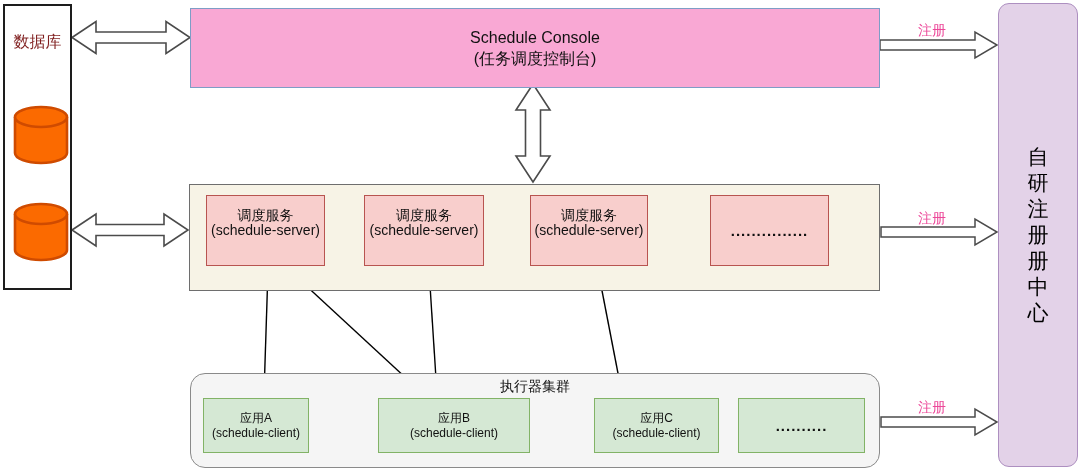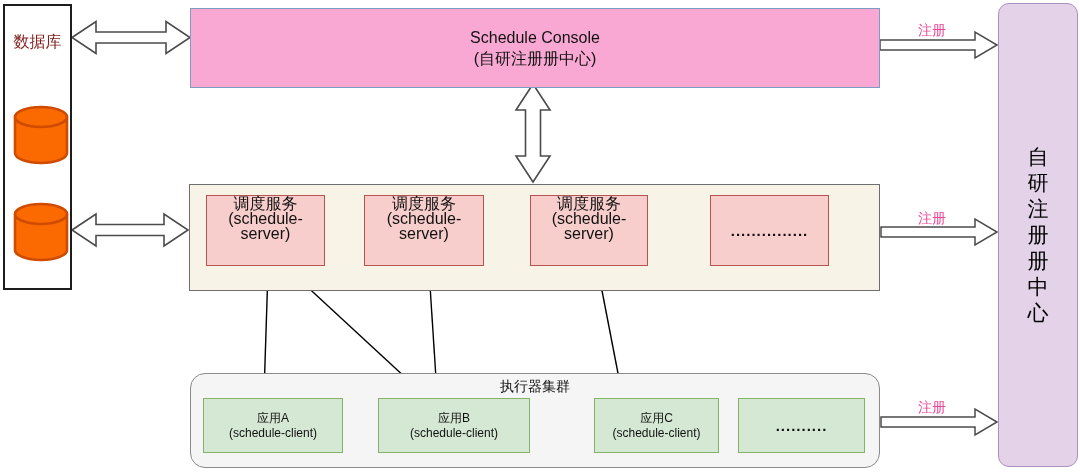--- a/index.html
+++ b/index.html
@@ -61,21 +61,22 @@
     background: #f7f3e6;
     border: 1.5px solid #6e6e6e;
   }
   .server-box {
     position: absolute;
     top: 195px;
     height: 71px;
     background: #f8cecc;
     border: 1.5px solid #b85450;
     text-align: center;
-    font-size: 16px; line-height: 15px;
+    font-size: 14px; line-height: 15px;
+    padding-top: 12px;
   }
   .server-1 { left: 206px; width: 119px; }
   .server-2 { left: 364px; width: 120px; }
   .server-3 { left: 530px; width: 118px; }
   .server-dots {
     left: 710px; width: 119px;
     display: flex; align-items: center; justify-content: center;
     padding-top: 0;
     font-weight: bold; font-size: 15px; letter-spacing: 1px;
   }
@@ -98,21 +99,21 @@
     position: absolute;
     top: 398px;
     height: 55px;
     background: #d5e8d4;
     border: 1.5px solid #82b366;
     display: flex; flex-direction: column;
     align-items: center; justify-content: center;
     text-align: center;
     font-size: 12px; line-height: 15px;
   }
-  .app-1 { left: 203px; width: 140px; }
+  .app-1 { left: 203px; width: 106px; }
   .app-2 { left: 378px; width: 152px; }
   .app-3 { left: 558px; width: 125px; margin-left: 36px; }
   .app-dots {
     left: 738px; width: 127px;
     font-weight: bold; font-size: 15px; letter-spacing: 1px;
   }
 
   
   .registry-box {
     position: absolute;
@@ -179,21 +180,21 @@
       <ellipse cx="30" cy="14" rx="26" ry="10" fill="#fb6a00" stroke="#cf4b00" stroke-width="2.6"></ellipse>
     </svg>
     <svg class="cyl cyl-2" width="60" height="66" viewBox="0 0 60 66">
       <path d="M4 14 L4 50 A26 10 0 0 0 56 50 L56 14" fill="#fb6a00" stroke="#cf4b00" stroke-width="2.6"></path>
       <ellipse cx="30" cy="14" rx="26" ry="10" fill="#fb6a00" stroke="#cf4b00" stroke-width="2.6"></ellipse>
     </svg>
   </div>
 
   <div class="console-box">
     <div>Schedule Console</div>
-    <div>(自研注册册中心)</div>
+    <div>(任务调度控制台)</div>
   </div>
 
   <div class="server-cluster"></div>
 
   <div class="server-box server-1">
     <div>调度服务</div>
     <div>(schedule-server)</div>
   </div>
   <div class="server-box server-2">
     <div>调度服务</div>

